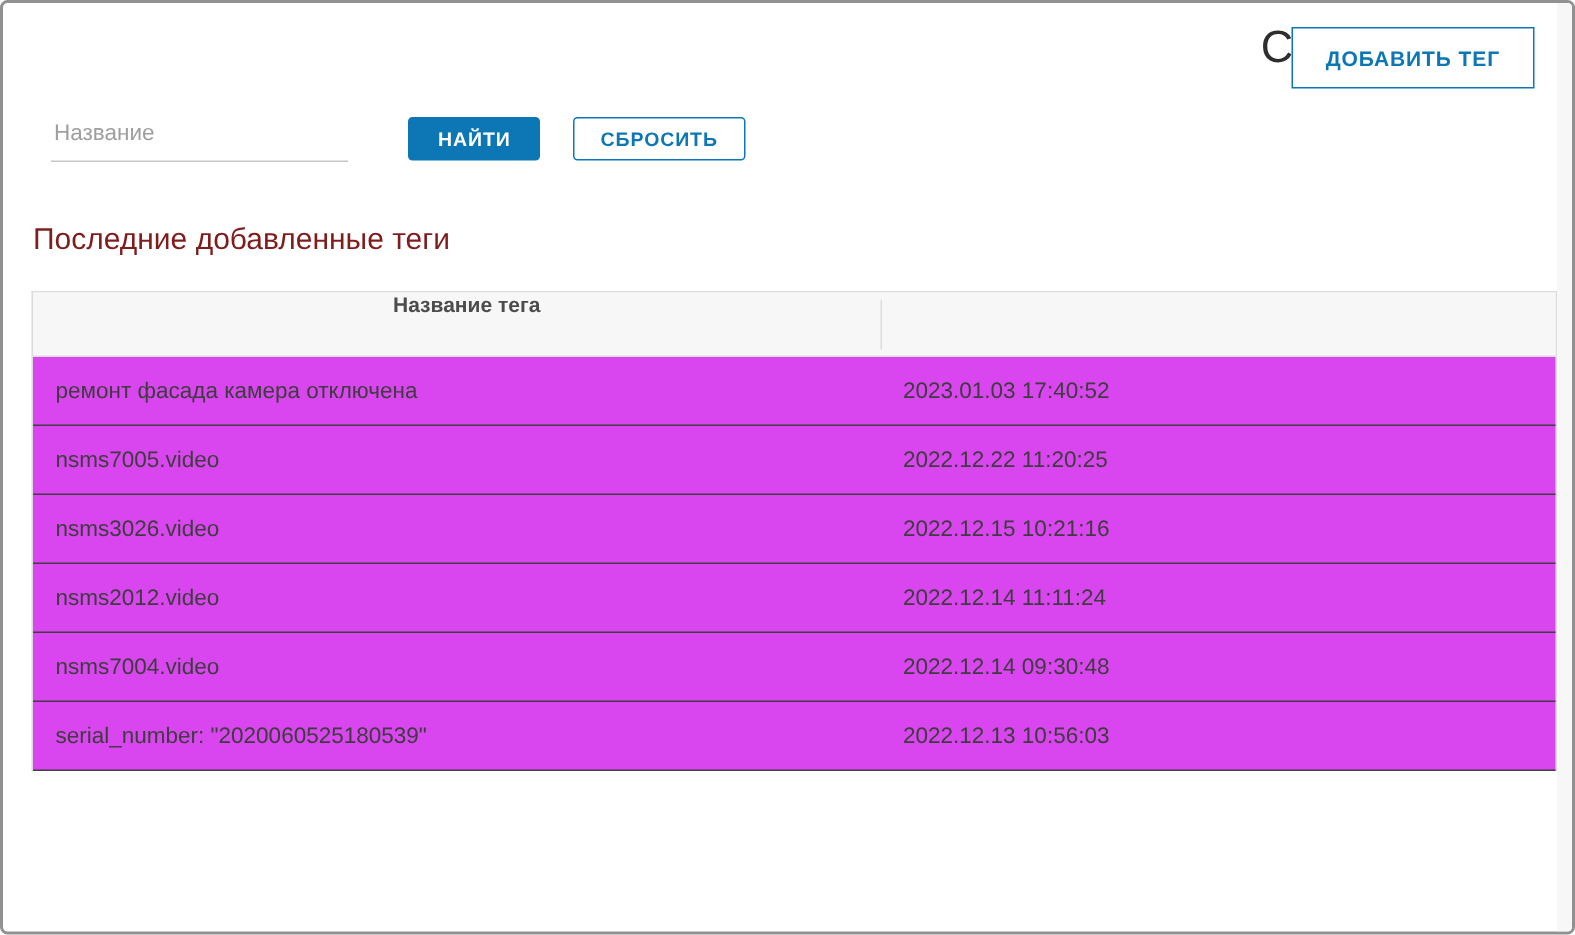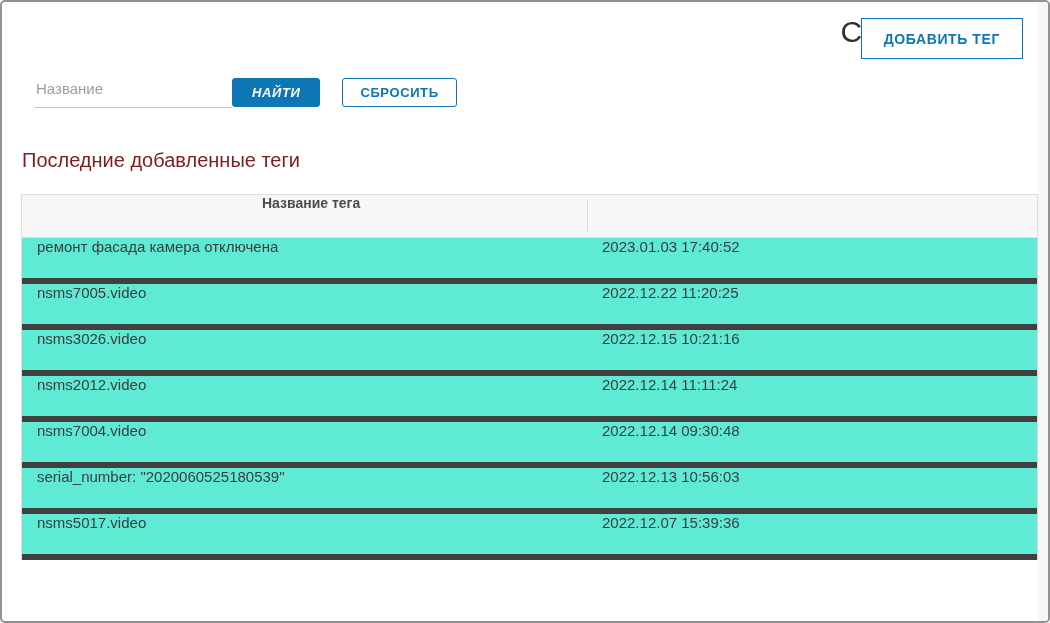--- a/index.html
+++ b/index.html
@@ -69,24 +69,24 @@
     font-size: 15px;
     color: #333333;
     border: none;
     border-bottom: 1px solid #c6c6c6;
     padding: 0 2px 6px 2px;
     outline: none;
     background: transparent;
   }
   .search-input::placeholder { color: #9e9e9e; opacity: 1; }
   .find-btn {
+    margin-left: 40px;
     height: 29px;
     padding: 0 19px;
     font-size: 13px;
-    font-style: italic;
   }
   .reset-btn {
     margin-left: 22px;
     height: 29px;
     padding: 0 17px;
     font-size: 13px;
     border-radius: 3px;
   }
 
   
@@ -124,24 +124,24 @@
   .col-divider {
     position: absolute;
     left: 565px;
     top: 5px;
     width: 1px;
     height: 33px;
     background: #dddddd;
   }
   .tr {
     display: flex;
-    align-items: flex-start;
+    align-items: center;
     height: 46px;
-    border-bottom: 6px solid #404040;
-    background: #5eead4;
+    border-bottom: 1px solid #404040;
+    background: #d946ef;
   }
   .td {
     font-size: 15px;
     color: #3d3d3d;
     white-space: nowrap;
     overflow: hidden;
   }
 
   
   .scrollbar-track {
@@ -194,22 +194,18 @@
           <div class="td col2">2022.12.14 11:11:24</div>
         </div>
         <div class="tr">
           <div class="td col1">nsms7004.video</div>
           <div class="td col2">2022.12.14 09:30:48</div>
         </div>
         <div class="tr">
           <div class="td col1">serial_number: "2020060525180539"</div>
           <div class="td col2">2022.12.13 10:56:03</div>
         </div>
-        <div class="tr">
-          <div class="td col1">nsms5017.video</div>
-          <div class="td col2">2022.12.07 15:39:36</div>
-        </div>
       </div>
   </div>
 
   <div class="scrollbar-track"></div>
 
 </div>
 
 </body></html>

